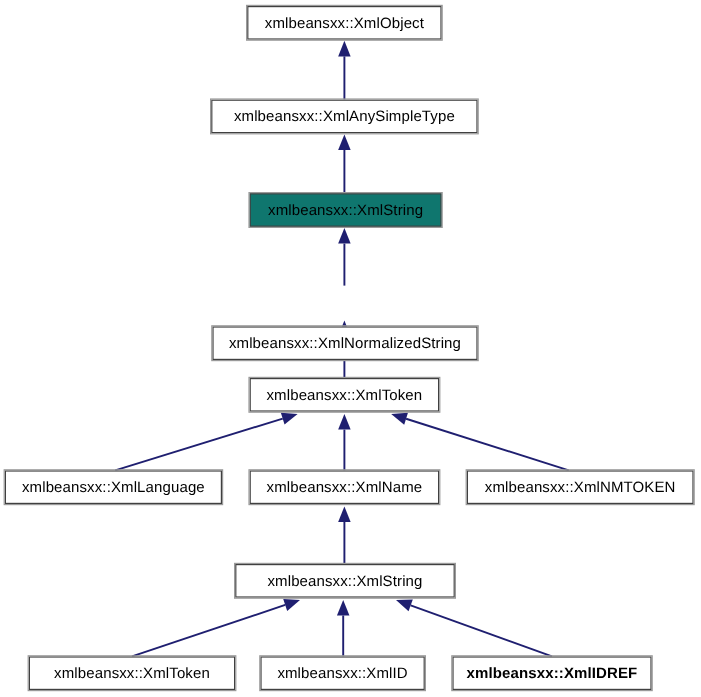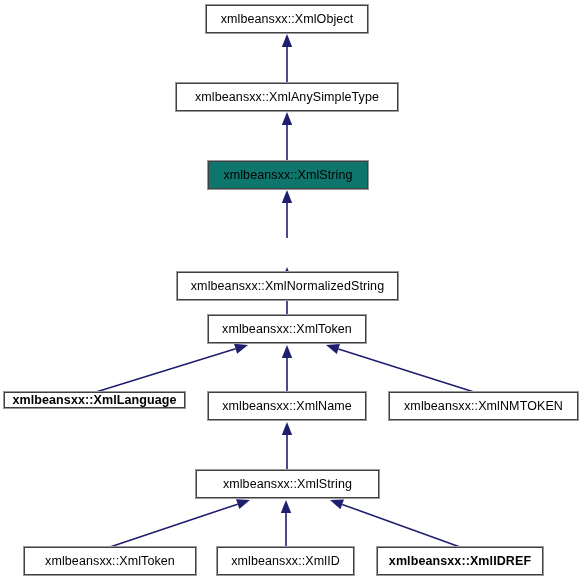--- a/index.html
+++ b/index.html
@@ -103,21 +103,21 @@
     </div>
     <div class="node highlight" style="left: 208px; top: 161px; width: 160px; height: 28px;">
       <span class="node-label">xmlbeansxx::XmlString</span>
     </div>
     <div class="node" style="left: 177px; top: 238px; width: 221px; height: 28px; margin-top: 34px;">
       <span class="node-label">xmlbeansxx::XmlNormalizedString</span>
     </div>
     <div class="node" style="left: 208px; top: 315px; width: 158px; height: 28px;">
       <span class="node-label">xmlbeansxx::XmlToken</span>
     </div>
-    <div class="node" style="left: 4px; top: 392px; width: 181px; height: 16px; font-weight: bold;">
+    <div class="node" style="left: 4px; top: 392px; width: 181px; height: 28px;">
       <span class="node-label">xmlbeansxx::XmlLanguage</span>
     </div>
     <div class="node" style="left: 389px; top: 392px; width: 189px; height: 28px;">
       <span class="node-label">xmlbeansxx::XmlNMTOKEN</span>
     </div>
     <div class="node" style="left: 208px; top: 392px; width: 158px; height: 28px;">
       <span class="node-label">xmlbeansxx::XmlName</span>
     </div>
     <div class="node" style="left: 196px; top: 470px; width: 183px; height: 28px;">
       <span class="node-label">xmlbeansxx::XmlString</span>

